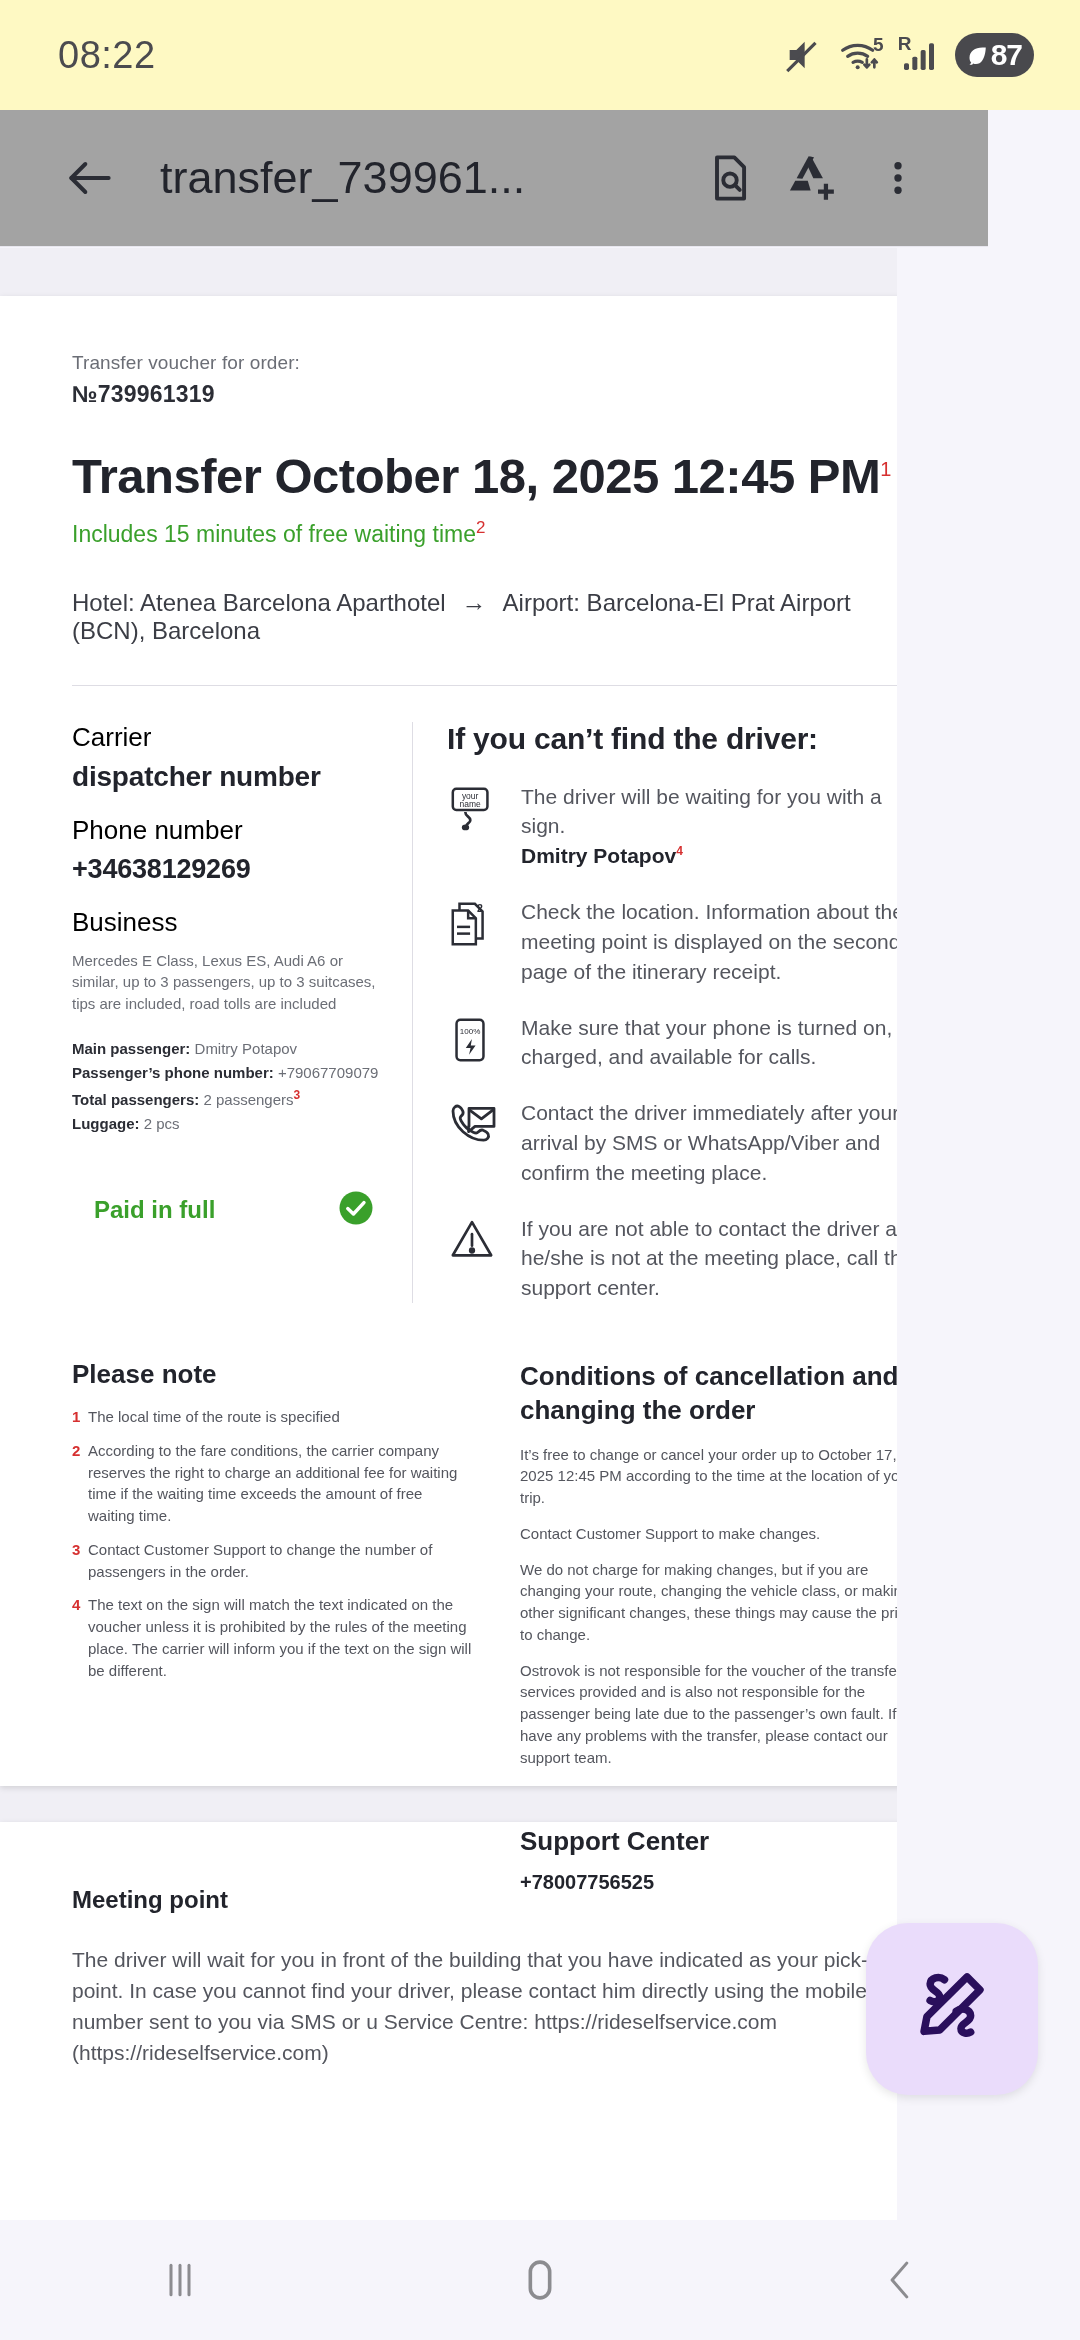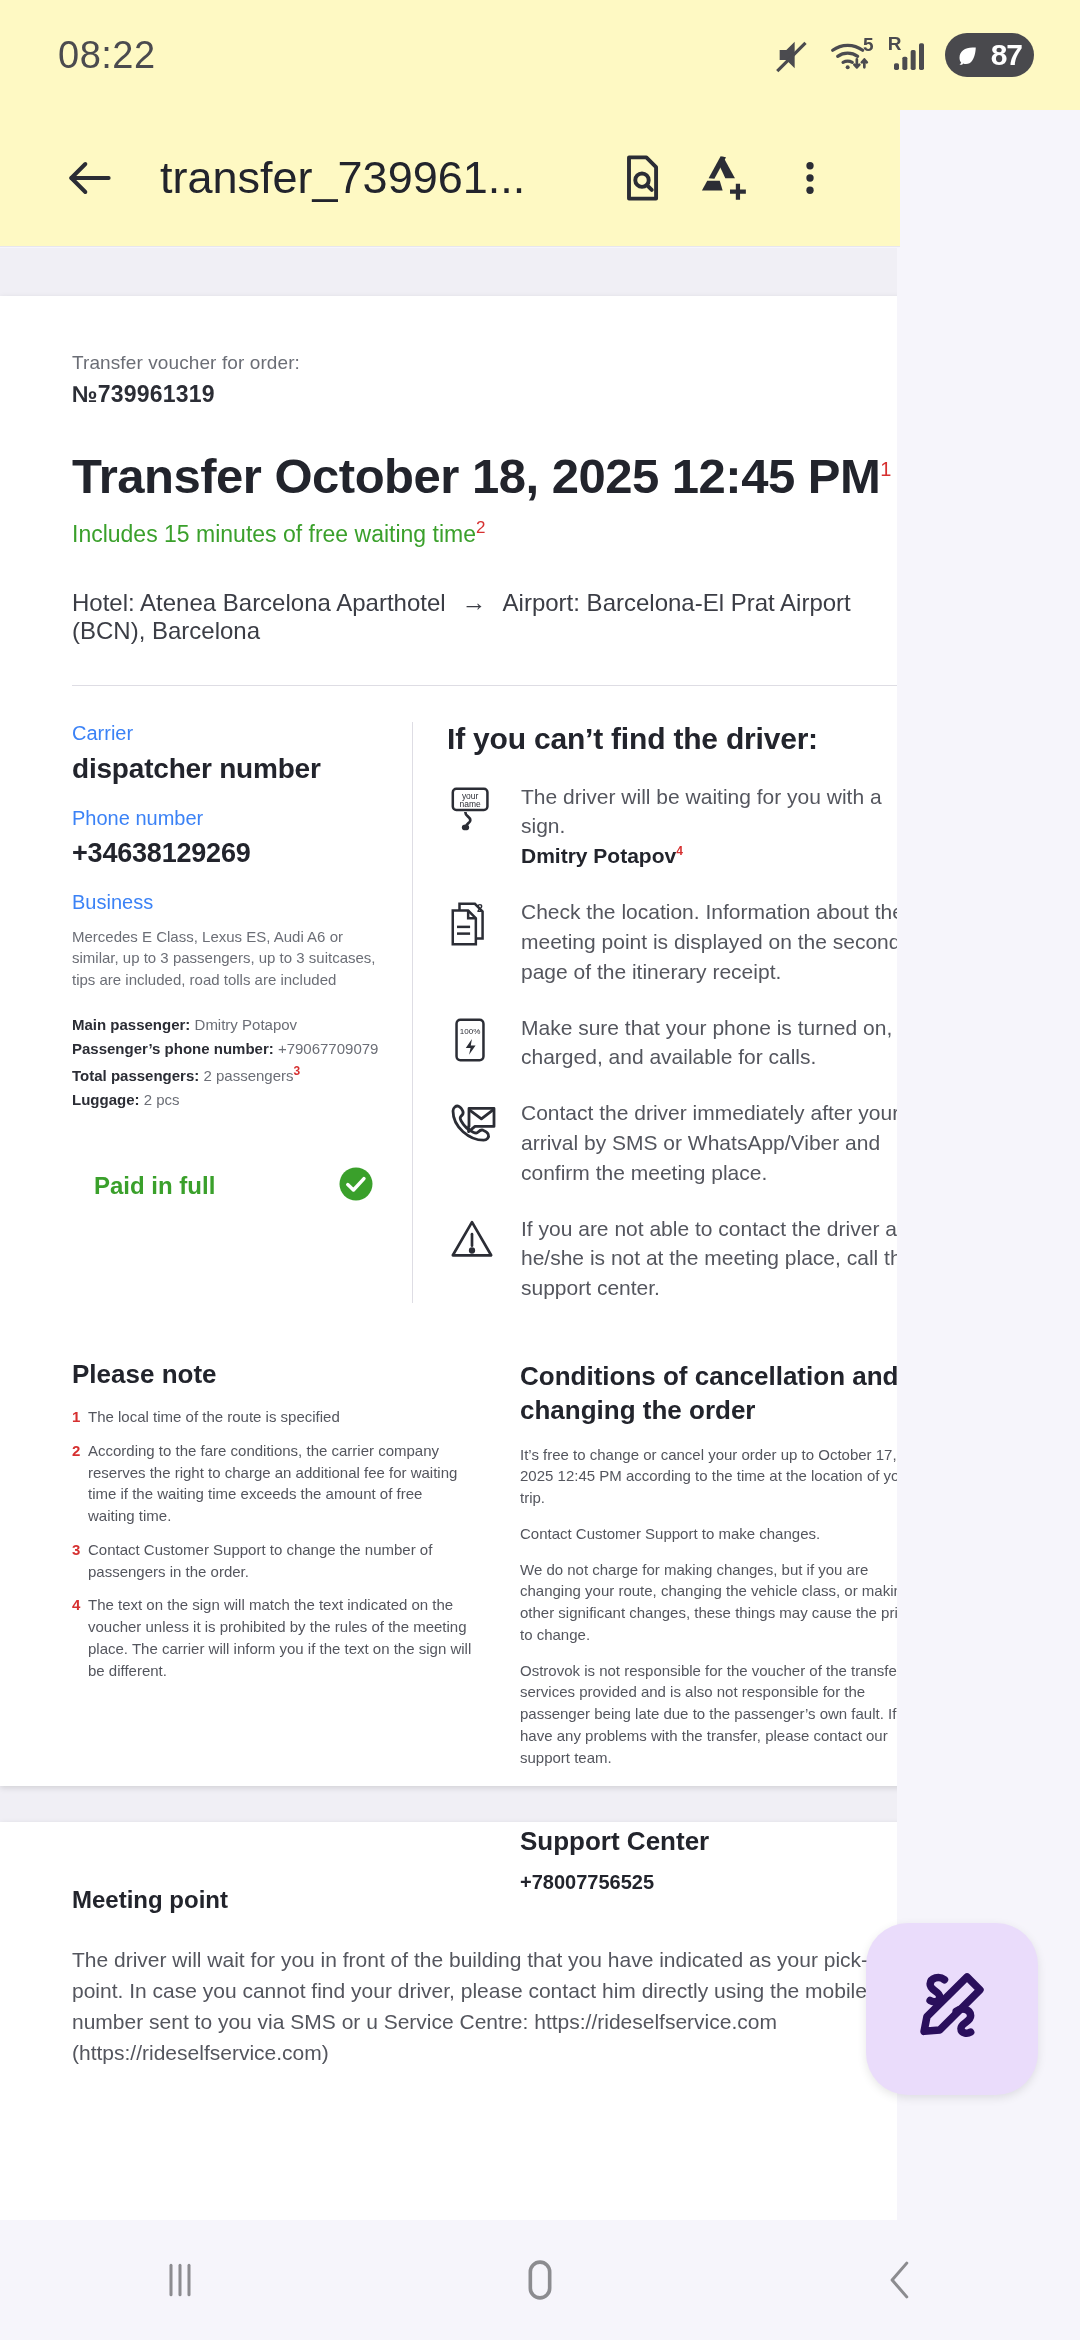--- a/index.html
+++ b/index.html
@@ -14,30 +14,30 @@
   
   .statusbar {
     position: absolute; top: 0; left: 0; width: 1080px; height: 110px;
     background: #fef9c3; display: flex; align-items: center;
     justify-content: space-between; padding: 0 46px 0 58px;
   }
   .clock { font-size: 38px; color: #4b4b4f; letter-spacing: .5px; }
   .sb-icons { display: flex; align-items: center; gap: 16px; }
   .sb-icons svg { display: block; }
   .battery-pill {
-    display: flex; align-items: center; gap: 12px;
+    display: flex; align-items: center; gap: 2px;
     background: #49494d; border-radius: 22px; height: 44px;
     padding: 0 12px 0 8px; color: #fff;
   }
   .battery-pill .blevel { font-size: 30px; font-weight: bold; letter-spacing: -1px; }
 
   
   .appbar {
-    position: absolute; top: 110px; left: 0; width: 900px; height: 137px;
-    background: #fef9c3; display: flex; align-items: center; padding: 0 48px 0 48px;
+    position: absolute; top: 110px; left: 0; width: 988px; height: 137px;
+    background: #a3a3a3; display: flex; align-items: center; padding: 0 48px 0 48px;
     border-bottom: 1px solid #e7e6ee;
   }
   .appbar-title {
     font-size: 45px; color: #22242c; margin-left: 28px; flex: 1;
     white-space: nowrap; overflow: hidden; text-overflow: clip;
     font-family: "Liberation Sans", sans-serif;
   }
   .iconbtn { width: 84px; height: 84px; display: flex; align-items: center; justify-content: center; }
 
   
@@ -64,21 +64,21 @@
   .vroute { font-size: 24px; color: #3b3d45; margin-top: 40px; }
   .vroute .arr { margin: 0 16px; font-size: 25px; }
   .hr { height: 1px; background: #dedde4; margin: 40px 0 0 0; }
 
   
   .cols { display: flex; margin-top: 36px; }
   .colL { width: 340px; padding-right: 24px; }
   .colDiv { width: 1px; background: #dedde4; margin: 0 34px 0 0; align-self: stretch; }
   .colR { flex: 1; }
 
-  .fldlabel { font-size: 20px; color: #3b82f6; }
+  .fldlabel { font-size: 26px; color: #000000; }
   .fldval { font-size: 28px; font-weight: bold; color: #22242c; margin-top: 8px; letter-spacing: -.2px;}
   .fldval.sm { font-size: 27px; }
   .mt22 { margin-top: 22px; }
   .cardesc { font-size: 15px; color: #6b6e76; line-height: 1.45; margin-top: 12px; }
 
   .paxlist { margin-top: 22px; }
   .paxrow { font-size: 15px; color: #6b6e76; line-height: 1.62; }
   .paxrow b { color: #2b2d35; font-weight: bold; }
   .paxsup { color: #d63030; font-size: 12px; vertical-align: super; font-weight: bold;}
 

